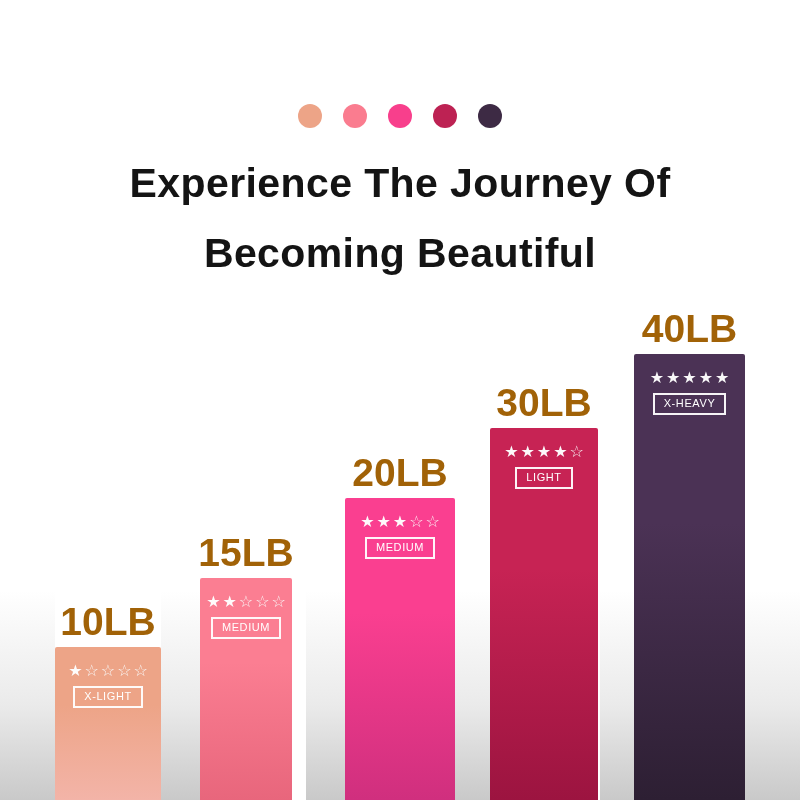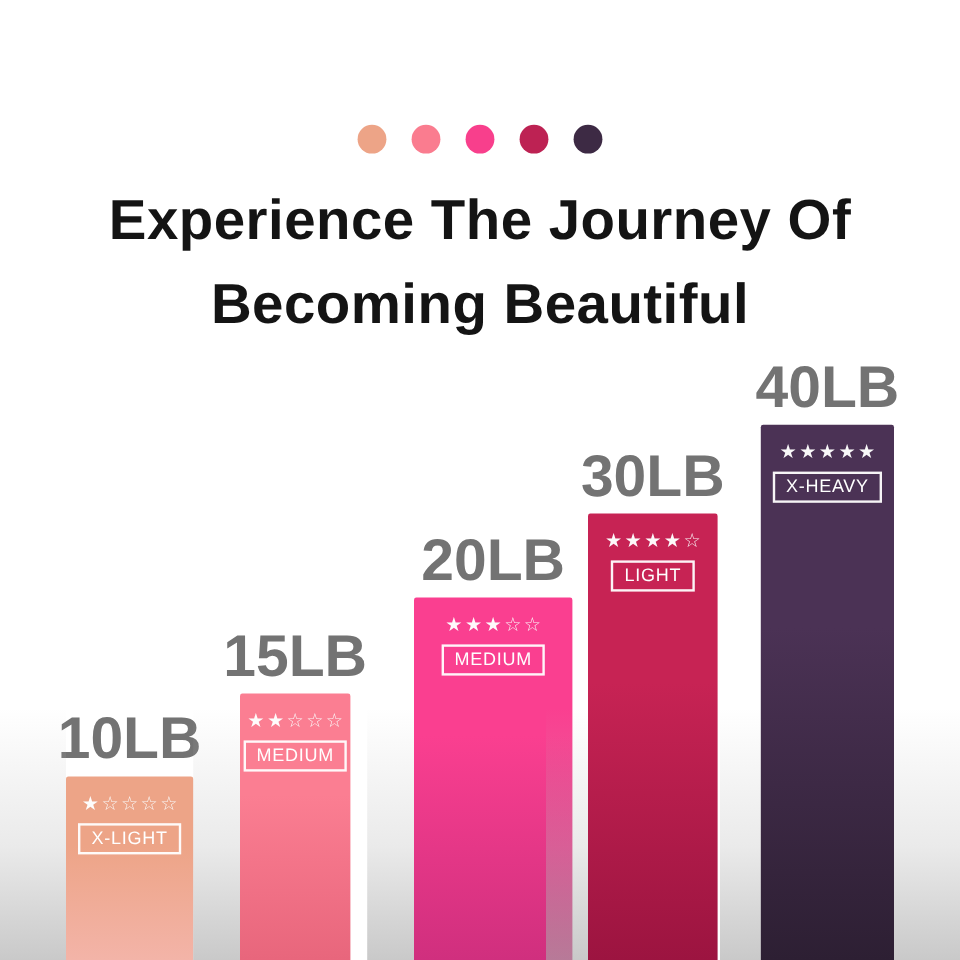--- a/index.html
+++ b/index.html
@@ -41,21 +41,21 @@
 
   
   #headline {
     position: absolute;
     top: 148px;
     left: 0;
     width: 800px;
     text-align: center;
     color: #141414;
     font-weight: bold;
-    font-size: 47px;
+    font-size: 41px;
     letter-spacing: 0.4px;
     line-height: 70px;
   }
   #headline .hl {
     display: block;
     white-space: nowrap;
   }
 
   
   #chart {
@@ -77,23 +77,23 @@
     width: 40px;
     height: 210px;
     background: linear-gradient(to bottom, rgba(190,190,190,0) 0%, rgba(186,186,186,0.30) 55%, rgba(168,168,168,0.62) 100%);
     pointer-events: none;
   }
 
   .weight-label {
     position: absolute;
     left: 50%;
     transform: translateX(-50%);
-    color: #737373;
+    color: #a16207;
     font-weight: bold;
-    font-size: 49px;
+    font-size: 39px;
     line-height: 1;
     white-space: nowrap;
   }
 
   .bar {
     position: absolute;
     bottom: 0;
     left: 0;
     width: 100%;
     border-radius: 2px 2px 0 0;
@@ -121,21 +121,21 @@
     letter-spacing: 0px;
     text-shadow: 0 0 1px rgba(0,0,0,0.05);
   }
   .stars .star-empty {
     color: rgba(255,255,255,0.92);
   }
 
   .badge {
     border: 2px solid rgba(255,255,255,0.95);
     color: #ffffff;
-    font-size: 15px;
+    font-size: 11px;
     letter-spacing: 0.6px;
     padding: 3px 9px 4px 9px;
     line-height: 1;
     white-space: nowrap;
     font-weight: normal;
   }
 </style>
 </head>
 <body>
 
@@ -180,21 +180,21 @@
               <span class="star-filled">★</span>
               <span class="star-empty">☆</span>
               <span class="star-empty">☆</span>
               <span class="star-empty">☆</span>
             </div>
             <div class="badge">MEDIUM</div>
           </div>
         </div>
       </div>
       <div class="bar-gap-shadow" style="left: 306px; width: 39px;"></div>
-      <div class="bar-group" style="left: 345px; width: 132px; height: 362px;">
+      <div class="bar-group" style="left: 345px; width: 110px; height: 362px;">
         <div class="weight-label" style="bottom: 308px;">20LB</div>
         <div class="bar" style="height: 302px; background: linear-gradient(rgb(250, 63, 144) 0%, rgb(250, 63, 144) 38%, rgb(208, 47, 126) 100%);">
           <div class="bar-inner">
             <div class="stars">
               <span class="star-filled">★</span>
               <span class="star-filled">★</span>
               <span class="star-filled">★</span>
               <span class="star-empty">☆</span>
               <span class="star-empty">☆</span>
             </div>

